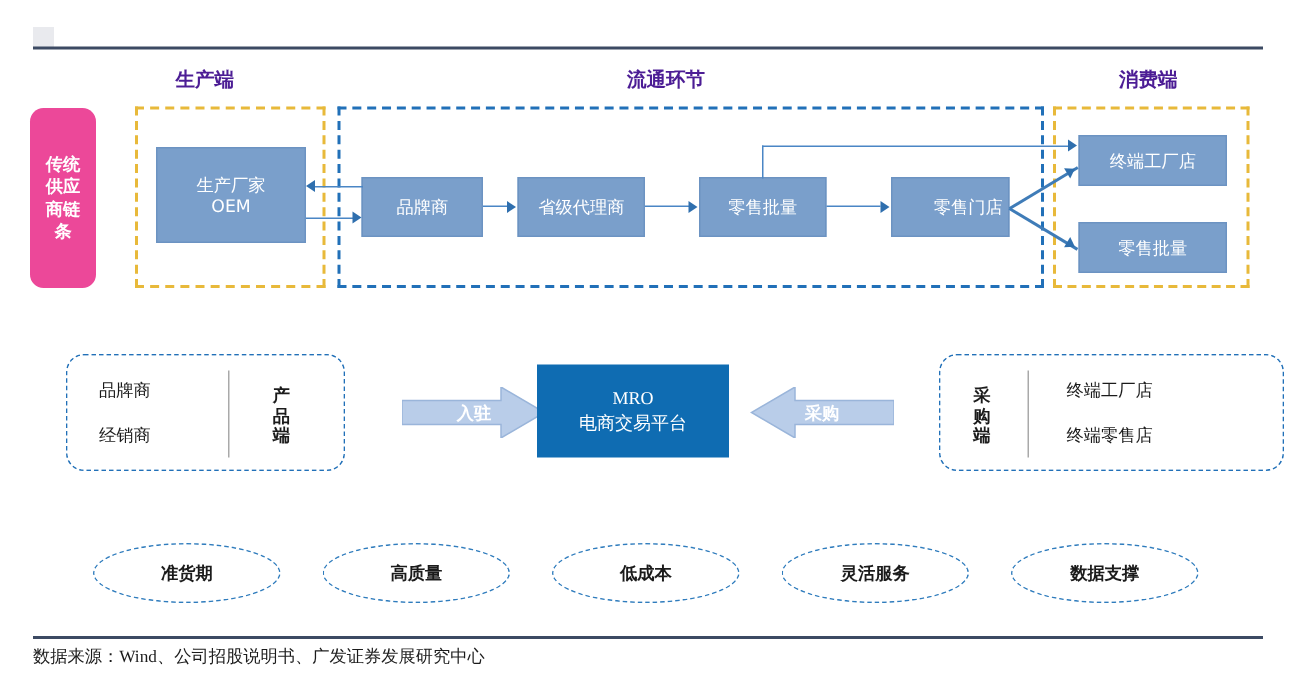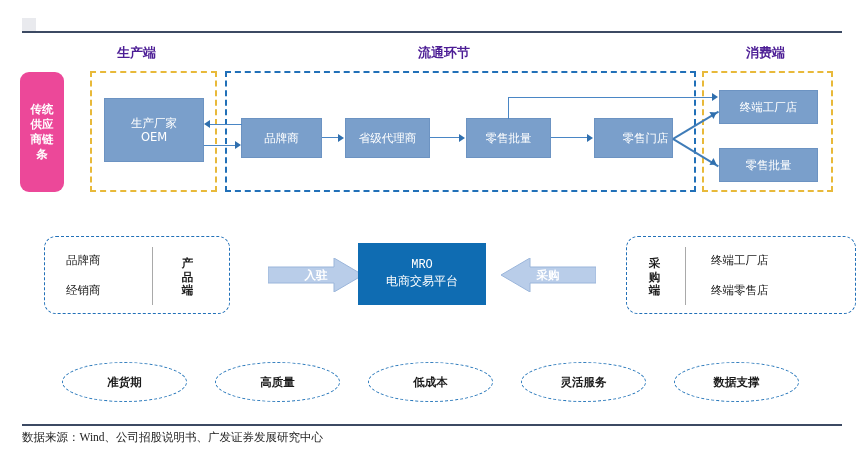--- a/index.html
+++ b/index.html
@@ -57,21 +57,21 @@
   .mid-txt{font-size:11.5px;color:#1b1b1b;white-space:nowrap;
            font-family:"DejaVu Sans","Liberation Sans",serif;}
   .vert-txt{font-size:11.5px;font-weight:bold;color:#1b1b1b;width:13px;
             line-height:13.5px;text-align:center;word-break:break-all;
             font-family:"DejaVu Sans","Liberation Sans",serif;}
   .divider{width:1.2px;background:#a9a9a9;}
 
   #mro-core{left:358px;top:243px;width:128px;height:62px;background:#0f6cb2;
       color:#fff;display:flex;flex-direction:column;align-items:center;
       justify-content:center;font-size:12px;line-height:17px;text-align:center;
-      font-family:Liberation Mono, monospace;}
+      font-family:Liberation Serif, serif;}
 
   
   .blockarrow{position:absolute;color:#ffffff;font-size:11.5px;font-weight:bold;
      display:flex;align-items:center;justify-content:center;
      font-family:"DejaVu Sans","Liberation Sans",serif;}
   .blockarrow svg{position:absolute;left:0;top:0;}
   .blockarrow span{position:relative;z-index:2;}
 
   
   .pill{box-sizing:border-box;border:1.8px dashed #2f7cbd;border-radius:50%;

